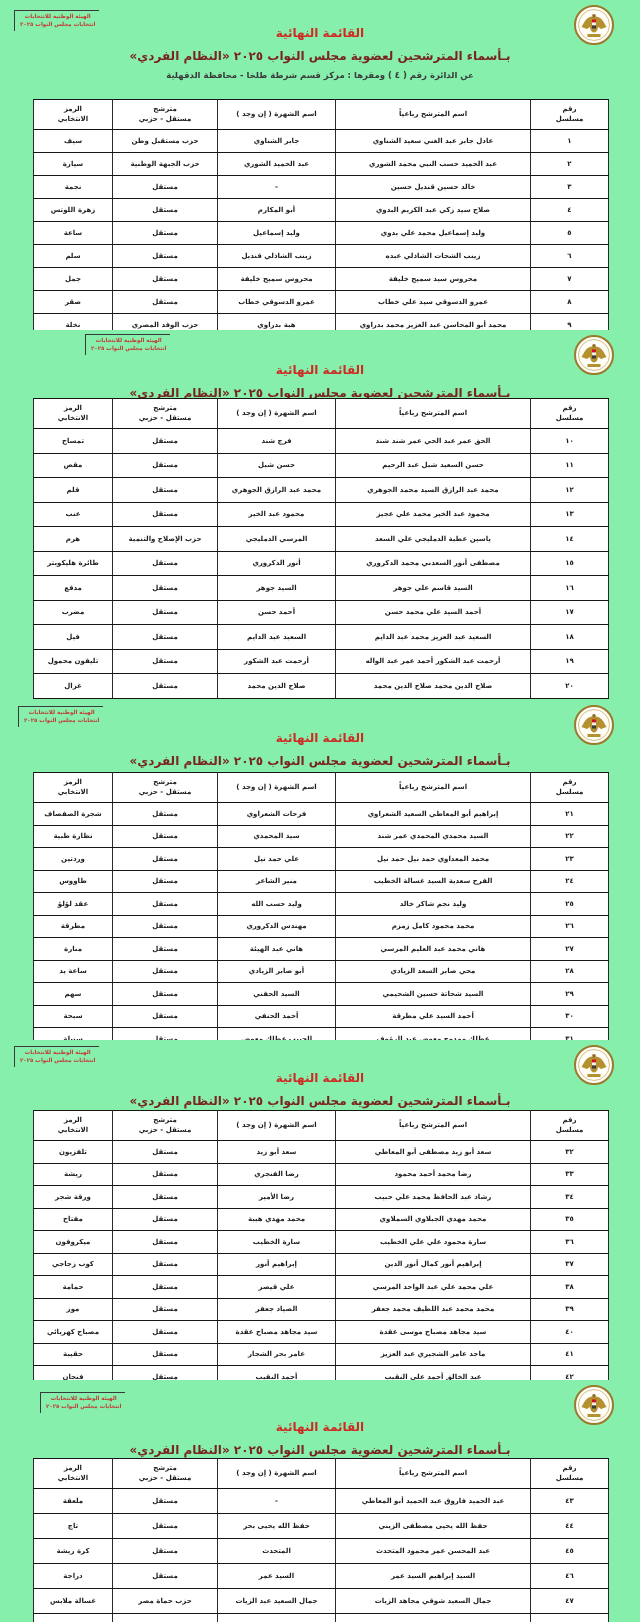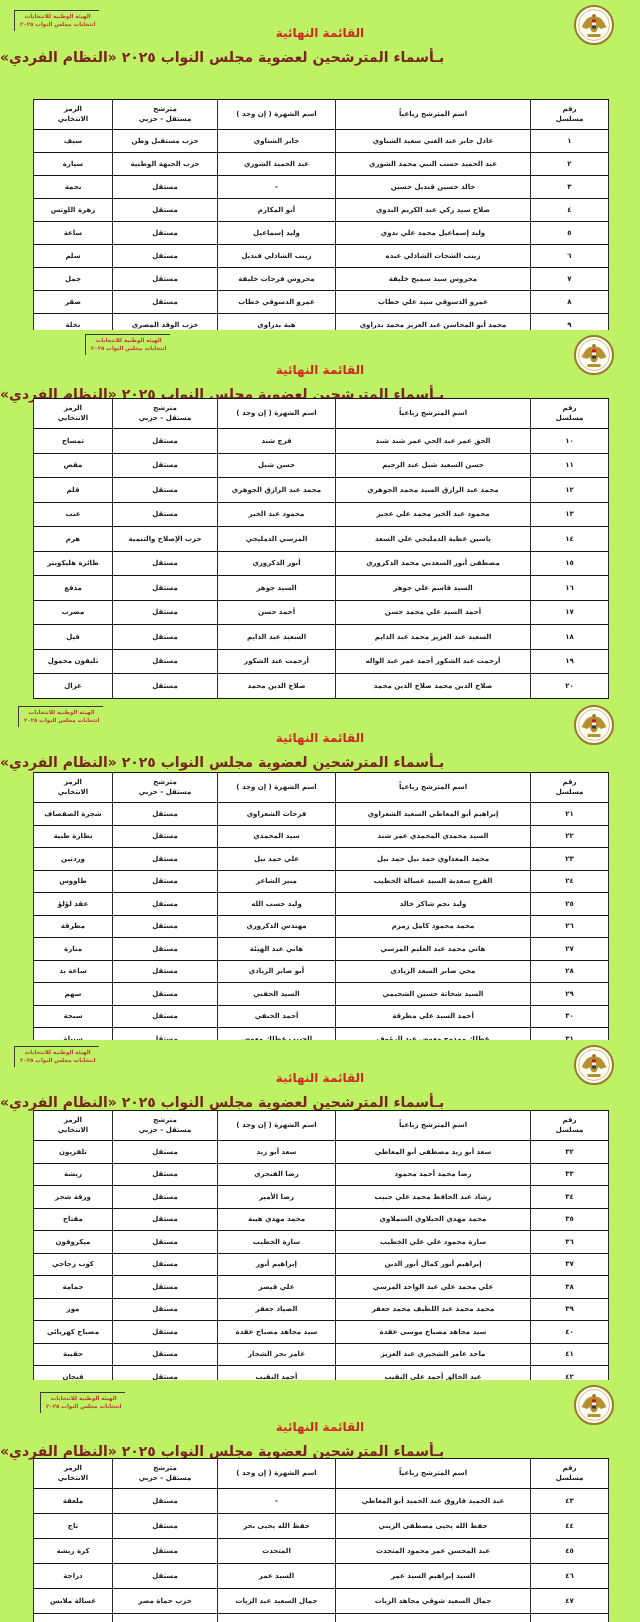--- a/index.html
+++ b/index.html
@@ -1,21 +1,21 @@
 <!DOCTYPE html>
 <html lang="ar"><head>
 <meta charset="utf-8">
 <style>
   html,body{margin:0;padding:0;}
   body{
     width:640px;height:1622px;overflow:hidden;background:#ffffff;
     font-family:"DejaVu Sans","Liberation Sans",sans-serif;
     position:relative;
   }
-  .page{position:relative;width:640px;background:#bef264;}
+  .page{position:relative;width:640px;background:#86efac;}
   .p1{height:330px;--rh:22px;--tbt:99px;--tt:26px;}
   .p2{height:370px;--rh:23.5px;--tbt:68px;--tt:33px;}
   .p3{height:340px;--rh:21.5px;--tbt:72px;--tt:31px;}
   .p4{height:340px;--rh:21.5px;--tbt:70px;--tt:31px;}
   .p5{height:242px;--rh:24px;--tbt:78px;--tt:40px;}
 
   .stamp{
     position:absolute;direction:rtl;color:#c23b36;font-size:5.5px;line-height:1.45;
     border-top:1.5px solid #3a3a3a;border-left:1.5px solid #3a3a3a;
     padding:2px 3px 2px 5px;max-width:100px;text-align:center;font-weight:bold;
@@ -26,22 +26,22 @@
   .p4 .stamp{left:14px;top:6px;}
   .p5 .stamp{left:40px;top:12px;}
 
   .emblem{position:absolute;right:26px;top:5px;width:40px;height:40px;}
 
   .title{
     margin:0;padding-top:var(--tt);text-align:center;
     color:#cf2b24;font-size:12px;font-weight:bold;direction:rtl;
   }
   .subtitle{
-    margin-top:9px;text-align:left;color:#7a2422;
-    font-size:14px;font-weight:bold;direction:rtl;
+    margin-top:9px;text-align:center;color:#7a2422;
+    font-size:12px;font-weight:bold;direction:rtl;
   }
   .district{
     margin-top:7px;text-align:center;color:#3a3a3a;
     font-size:8.5px;font-weight:bold;direction:rtl;
   }
 
   .tblwrap{position:absolute;left:33px;top:var(--tbt);width:575px;}
   table{
     border-collapse:collapse;table-layout:fixed;width:575px;direction:rtl;
     background:#fff;
@@ -57,20 +57,128 @@
   }
   td{height:var(--rh);font-weight:bold;}
   tr.light td{border-top:1px solid #6d28d9;}
   table{border:1.8px solid #111;}
 </style>
 </head>
 <body>
 
 <div id="doc">
     <div class="page p1">
+      <div class="stamp">
+        <div>الهيئة الوطنية للانتخابات</div>
+        <div>انتخابات مجلس النواب ٢٠٢٥</div>
+      </div>
+      <div class="emblem"><svg viewBox="0 0 40 40" width="40" height="40">
+          <circle cx="20" cy="20" r="19" fill="#fffdf7" stroke="#9a7b2d" stroke-width="2"></circle>
+          <circle cx="20" cy="20" r="15.5" fill="none" stroke="#c8b06a" stroke-width="0.8"></circle>
+          <path d="M7.5 22 Q13.5 9.5 20 12 Q26.5 9.5 32.5 22 L27 24 Q20 17.5 13 24 Z" fill="#b5902e"></path>
+          <ellipse cx="20" cy="20.5" rx="4.2" ry="7" fill="#b5902e"></ellipse>
+          <circle cx="20" cy="10.8" r="1.8" fill="#8d6e23"></circle>
+          <rect x="18" y="14.5" width="4" height="3" fill="#ce1126"></rect>
+          <rect x="18" y="17.5" width="4" height="3" fill="#f2f2f2"></rect>
+          <rect x="18" y="20.5" width="4" height="3" fill="#3b3b3b"></rect>
+          <rect x="13.5" y="29" width="13" height="3" fill="#b5902e"></rect>
+        </svg></div>
+      <div class="title">القائمة النهائية</div>
+      <div class="subtitle">بـأسماء المترشحين لعضوية مجلس النواب ٢٠٢٥ «النظام الفردي»</div>
+      <div class="district">عن الدائرة رقم ( ٤ ) ومقرها : مركز قسم شرطة طلخا - محافظة الدقهلية</div>
+      <div class="tblwrap">
+        <table>
+          <colgroup>
+            <col style="width: 78px;">
+            <col style="width: 195px;">
+            <col style="width: 118px;">
+            <col style="width: 105px;">
+            <col style="width: 79px;">
+          </colgroup>
+          <thead>
+            <tr>
+              <th>رقم
+مسلسل</th>
+              <th>اسم المترشح رباعياً</th>
+              <th>اسم الشهرة ( إن وجد )</th>
+              <th>مترشح
+مستقل - حزبي</th>
+              <th>الرمز
+الانتخابي</th>
+            </tr>
+          </thead>
+          <tbody>
+            <tr>
+              <td>١</td>
+              <td>عادل جابر عبد الغني سعيد الشناوي</td>
+              <td>جابر الشناوي</td>
+              <td>حزب مستقبل وطن</td>
+              <td>سيف</td>
+            </tr>
+            <tr>
+              <td>٢</td>
+              <td>عبد الحميد حسب النبي محمد الشوري</td>
+              <td>عبد الحميد الشوري</td>
+              <td>حزب الجبهة الوطنية</td>
+              <td>سيارة</td>
+            </tr>
+            <tr>
+              <td>٣</td>
+              <td>خالد حسين قنديل حسين</td>
+              <td>-</td>
+              <td>مستقل</td>
+              <td>نجمة</td>
+            </tr>
+            <tr>
+              <td>٤</td>
+              <td>صلاح سيد زكي عبد الكريم البدوي</td>
+              <td>أبو المكارم</td>
+              <td>مستقل</td>
+              <td>زهرة اللوتس</td>
+            </tr>
+            <tr class="light">
+              <td>٥</td>
+              <td>وليد إسماعيل محمد علي بدوي</td>
+              <td>وليد إسماعيل</td>
+              <td>مستقل</td>
+              <td>ساعة</td>
+            </tr>
+            <tr class="light">
+              <td>٦</td>
+              <td>زينب الشحات الشاذلي عبده</td>
+              <td>زينب الشاذلي قنديل</td>
+              <td>مستقل</td>
+              <td>سلم</td>
+            </tr>
+            <tr>
+              <td>٧</td>
+              <td>محروس سيد سميح خليفة</td>
+              <td>محروس سميح خليفة</td>
+              <td>مستقل</td>
+              <td>جمل</td>
+            </tr>
+            <tr>
+              <td>٨</td>
+              <td>عمرو الدسوقي سيد علي خطاب</td>
+              <td>عمرو الدسوقي خطاب</td>
+              <td>مستقل</td>
+              <td>صقر</td>
+            </tr>
+            <tr>
+              <td>٩</td>
+              <td>محمد أبو المحاسن عبد العزيز محمد بدراوي</td>
+              <td>هبة بدراوي</td>
+              <td>حزب الوفد المصري</td>
+              <td>نخلة</td>
+            </tr>
+          </tbody>
+        </table>
+      </div>
+    </div>
+    <div class="page p2">
       <div class="stamp">
         <div>الهيئة الوطنية للانتخابات</div>
         <div>انتخابات مجلس النواب ٢٠٢٥</div>
       </div>
       <div class="emblem"><svg viewBox="0 0 40 40" width="40" height="40">
           <circle cx="20" cy="20" r="19" fill="#fffdf7" stroke="#9a7b2d" stroke-width="2"></circle>
           <circle cx="20" cy="20" r="15.5" fill="none" stroke="#c8b06a" stroke-width="0.8"></circle>
           <path d="M7.5 22 Q13.5 9.5 20 12 Q26.5 9.5 32.5 22 L27 24 Q20 17.5 13 24 Z" fill="#b5902e"></path>
           <ellipse cx="20" cy="20.5" rx="4.2" ry="7" fill="#b5902e"></ellipse>
           <circle cx="20" cy="10.8" r="1.8" fill="#8d6e23"></circle>
@@ -97,87 +205,101 @@
               <th>اسم المترشح رباعياً</th>
               <th>اسم الشهرة ( إن وجد )</th>
               <th>مترشح
 مستقل - حزبي</th>
               <th>الرمز
 الانتخابي</th>
             </tr>
           </thead>
           <tbody>
             <tr>
-              <td>١</td>
-              <td>عادل جابر عبد الغني سعيد الشناوي</td>
-              <td>جابر الشناوي</td>
-              <td>حزب مستقبل وطن</td>
-              <td>سيف</td>
-            </tr>
-            <tr>
-              <td>٢</td>
-              <td>عبد الحميد حسب النبي محمد الشوري</td>
-              <td>عبد الحميد الشوري</td>
-              <td>حزب الجبهة الوطنية</td>
-              <td>سيارة</td>
-            </tr>
-            <tr>
-              <td>٣</td>
-              <td>خالد حسين قنديل حسين</td>
-              <td>-</td>
-              <td>مستقل</td>
-              <td>نجمة</td>
-            </tr>
-            <tr>
-              <td>٤</td>
-              <td>صلاح سيد زكي عبد الكريم البدوي</td>
-              <td>أبو المكارم</td>
-              <td>مستقل</td>
-              <td>زهرة اللوتس</td>
+              <td>١٠</td>
+              <td>الحق عمر عبد الحي عمر شند شند</td>
+              <td>فرج شند</td>
+              <td>مستقل</td>
+              <td>تمساح</td>
+            </tr>
+            <tr>
+              <td>١١</td>
+              <td>حسن السعيد شبل عبد الرحيم</td>
+              <td>حسن شبل</td>
+              <td>مستقل</td>
+              <td>مقص</td>
+            </tr>
+            <tr>
+              <td>١٢</td>
+              <td>محمد عبد الرازق السيد محمد الجوهري</td>
+              <td>محمد عبد الرازق الجوهري</td>
+              <td>مستقل</td>
+              <td>قلم</td>
+            </tr>
+            <tr>
+              <td>١٣</td>
+              <td>محمود عبد الخير محمد علي عجيز</td>
+              <td>محمود عبد الخير</td>
+              <td>مستقل</td>
+              <td>عنب</td>
+            </tr>
+            <tr>
+              <td>١٤</td>
+              <td>ياسين عطية الدمليجي علي السعد</td>
+              <td>المرسي الدمليجي</td>
+              <td>حزب الإصلاح والتنمية</td>
+              <td>هرم</td>
+            </tr>
+            <tr>
+              <td>١٥</td>
+              <td>مصطفى أنور السعدني محمد الدكروري</td>
+              <td>أنور الدكروري</td>
+              <td>مستقل</td>
+              <td>طائرة هليكوبتر</td>
             </tr>
             <tr class="light">
-              <td>٥</td>
-              <td>وليد إسماعيل محمد علي بدوي</td>
-              <td>وليد إسماعيل</td>
-              <td>مستقل</td>
-              <td>ساعة</td>
-            </tr>
-            <tr class="light">
-              <td>٦</td>
-              <td>زينب الشحات الشاذلي عبده</td>
-              <td>زينب الشاذلي قنديل</td>
-              <td>مستقل</td>
-              <td>سلم</td>
-            </tr>
-            <tr>
-              <td>٧</td>
-              <td>محروس سيد سميح خليفة</td>
-              <td>محروس فرحات خليفة</td>
-              <td>مستقل</td>
-              <td>جمل</td>
-            </tr>
-            <tr>
-              <td>٨</td>
-              <td>عمرو الدسوقي سيد علي خطاب</td>
-              <td>عمرو الدسوقي خطاب</td>
-              <td>مستقل</td>
-              <td>صقر</td>
-            </tr>
-            <tr>
-              <td>٩</td>
-              <td>محمد أبو المحاسن عبد العزيز محمد بدراوي</td>
-              <td>هبة بدراوي</td>
-              <td>حزب الوفد المصري</td>
-              <td>نخلة</td>
+              <td>١٦</td>
+              <td>السيد قاسم علي جوهر</td>
+              <td>السيد جوهر</td>
+              <td>مستقل</td>
+              <td>مدفع</td>
+            </tr>
+            <tr>
+              <td>١٧</td>
+              <td>أحمد السيد علي محمد حسن</td>
+              <td>أحمد حسن</td>
+              <td>مستقل</td>
+              <td>مضرب</td>
+            </tr>
+            <tr>
+              <td>١٨</td>
+              <td>السعيد عبد العزيز محمد عبد الدايم</td>
+              <td>السعيد عبد الدايم</td>
+              <td>مستقل</td>
+              <td>فيل</td>
+            </tr>
+            <tr>
+              <td>١٩</td>
+              <td>أرحمت عبد الشكور أحمد عمر عبد الواله</td>
+              <td>أرحمت عبد الشكور</td>
+              <td>مستقل</td>
+              <td>تليفون محمول</td>
+            </tr>
+            <tr>
+              <td>٢٠</td>
+              <td>صلاح الدين محمد صلاح الدين محمد</td>
+              <td>صلاح الدين محمد</td>
+              <td>مستقل</td>
+              <td>غزال</td>
             </tr>
           </tbody>
         </table>
       </div>
     </div>
-    <div class="page p2">
+    <div class="page p3">
       <div class="stamp">
         <div>الهيئة الوطنية للانتخابات</div>
         <div>انتخابات مجلس النواب ٢٠٢٥</div>
       </div>
       <div class="emblem"><svg viewBox="0 0 40 40" width="40" height="40">
           <circle cx="20" cy="20" r="19" fill="#fffdf7" stroke="#9a7b2d" stroke-width="2"></circle>
           <circle cx="20" cy="20" r="15.5" fill="none" stroke="#c8b06a" stroke-width="0.8"></circle>
           <path d="M7.5 22 Q13.5 9.5 20 12 Q26.5 9.5 32.5 22 L27 24 Q20 17.5 13 24 Z" fill="#b5902e"></path>
           <ellipse cx="20" cy="20.5" rx="4.2" ry="7" fill="#b5902e"></ellipse>
           <circle cx="20" cy="10.8" r="1.8" fill="#8d6e23"></circle>
@@ -204,101 +326,101 @@
               <th>اسم المترشح رباعياً</th>
               <th>اسم الشهرة ( إن وجد )</th>
               <th>مترشح
 مستقل - حزبي</th>
               <th>الرمز
 الانتخابي</th>
             </tr>
           </thead>
           <tbody>
             <tr>
-              <td>١٠</td>
-              <td>الحق عمر عبد الحي عمر شند شند</td>
-              <td>فرج شند</td>
-              <td>مستقل</td>
-              <td>تمساح</td>
-            </tr>
-            <tr>
-              <td>١١</td>
-              <td>حسن السعيد شبل عبد الرحيم</td>
-              <td>حسن شبل</td>
-              <td>مستقل</td>
-              <td>مقص</td>
-            </tr>
-            <tr>
-              <td>١٢</td>
-              <td>محمد عبد الرازق السيد محمد الجوهري</td>
-              <td>محمد عبد الرازق الجوهري</td>
-              <td>مستقل</td>
-              <td>قلم</td>
-            </tr>
-            <tr>
-              <td>١٣</td>
-              <td>محمود عبد الخير محمد علي عجيز</td>
-              <td>محمود عبد الخير</td>
-              <td>مستقل</td>
-              <td>عنب</td>
-            </tr>
-            <tr>
-              <td>١٤</td>
-              <td>ياسين عطية الدمليجي علي السعد</td>
-              <td>المرسي الدمليجي</td>
-              <td>حزب الإصلاح والتنمية</td>
-              <td>هرم</td>
-            </tr>
-            <tr>
-              <td>١٥</td>
-              <td>مصطفى أنور السعدني محمد الدكروري</td>
-              <td>أنور الدكروري</td>
-              <td>مستقل</td>
-              <td>طائرة هليكوبتر</td>
+              <td>٢١</td>
+              <td>إبراهيم أبو المعاطي السعيد الشعراوي</td>
+              <td>فرحات الشعراوي</td>
+              <td>مستقل</td>
+              <td>شجرة الصفصاف</td>
+            </tr>
+            <tr>
+              <td>٢٢</td>
+              <td>السيد محمدي المحمدي عمر شند</td>
+              <td>سيد المحمدي</td>
+              <td>مستقل</td>
+              <td>نظارة طبية</td>
+            </tr>
+            <tr>
+              <td>٢٣</td>
+              <td>محمد المعداوي حمد نيل حمد نيل</td>
+              <td>علي حمد نيل</td>
+              <td>مستقل</td>
+              <td>وردتين</td>
+            </tr>
+            <tr>
+              <td>٢٤</td>
+              <td>الفرح سعدية السيد غسالة الخطيب</td>
+              <td>منير الشاعر</td>
+              <td>مستقل</td>
+              <td>طاووس</td>
+            </tr>
+            <tr>
+              <td>٢٥</td>
+              <td>وليد نجم شاكر خالد</td>
+              <td>وليد حسب الله</td>
+              <td>مستقل</td>
+              <td>عقد لؤلؤ</td>
+            </tr>
+            <tr>
+              <td>٢٦</td>
+              <td>محمد محمود كامل زمزم</td>
+              <td>مهندس الدكروري</td>
+              <td>مستقل</td>
+              <td>مطرقة</td>
             </tr>
             <tr class="light">
-              <td>١٦</td>
-              <td>السيد قاسم علي جوهر</td>
-              <td>السيد جوهر</td>
-              <td>مستقل</td>
-              <td>مدفع</td>
-            </tr>
-            <tr>
-              <td>١٧</td>
-              <td>أحمد السيد علي محمد حسن</td>
-              <td>أحمد حسن</td>
-              <td>مستقل</td>
-              <td>مضرب</td>
-            </tr>
-            <tr>
-              <td>١٨</td>
-              <td>السعيد عبد العزيز محمد عبد الدايم</td>
-              <td>السعيد عبد الدايم</td>
-              <td>مستقل</td>
-              <td>فيل</td>
-            </tr>
-            <tr>
-              <td>١٩</td>
-              <td>أرحمت عبد الشكور أحمد عمر عبد الواله</td>
-              <td>أرحمت عبد الشكور</td>
-              <td>مستقل</td>
-              <td>تليفون محمول</td>
-            </tr>
-            <tr>
-              <td>٢٠</td>
-              <td>صلاح الدين محمد صلاح الدين محمد</td>
-              <td>صلاح الدين محمد</td>
-              <td>مستقل</td>
-              <td>غزال</td>
+              <td>٢٧</td>
+              <td>هاني محمد عبد العليم المرسي</td>
+              <td>هاني عبد الهيئة</td>
+              <td>مستقل</td>
+              <td>منارة</td>
+            </tr>
+            <tr>
+              <td>٢٨</td>
+              <td>محي صابر السعد الزيادي</td>
+              <td>أبو صابر الزيادي</td>
+              <td>مستقل</td>
+              <td>ساعة يد</td>
+            </tr>
+            <tr>
+              <td>٢٩</td>
+              <td>السيد شحاتة حسين الشحيمي</td>
+              <td>السيد الحفني</td>
+              <td>مستقل</td>
+              <td>سهم</td>
+            </tr>
+            <tr>
+              <td>٣٠</td>
+              <td>أحمد السيد علي مطرقة</td>
+              <td>أحمد الحنفي</td>
+              <td>مستقل</td>
+              <td>سبحة</td>
+            </tr>
+            <tr>
+              <td>٣١</td>
+              <td>عطلك ممدوح معوض عبد الرؤوف</td>
+              <td>الحبيب عطلك معوض</td>
+              <td>مستقل</td>
+              <td>سنبلة</td>
             </tr>
           </tbody>
         </table>
       </div>
     </div>
-    <div class="page p3">
+    <div class="page p4">
       <div class="stamp">
         <div>الهيئة الوطنية للانتخابات</div>
         <div>انتخابات مجلس النواب ٢٠٢٥</div>
       </div>
       <div class="emblem"><svg viewBox="0 0 40 40" width="40" height="40">
           <circle cx="20" cy="20" r="19" fill="#fffdf7" stroke="#9a7b2d" stroke-width="2"></circle>
           <circle cx="20" cy="20" r="15.5" fill="none" stroke="#c8b06a" stroke-width="0.8"></circle>
           <path d="M7.5 22 Q13.5 9.5 20 12 Q26.5 9.5 32.5 22 L27 24 Q20 17.5 13 24 Z" fill="#b5902e"></path>
           <ellipse cx="20" cy="20.5" rx="4.2" ry="7" fill="#b5902e"></ellipse>
           <circle cx="20" cy="10.8" r="1.8" fill="#8d6e23"></circle>
@@ -325,101 +447,101 @@
               <th>اسم المترشح رباعياً</th>
               <th>اسم الشهرة ( إن وجد )</th>
               <th>مترشح
 مستقل - حزبي</th>
               <th>الرمز
 الانتخابي</th>
             </tr>
           </thead>
           <tbody>
             <tr>
-              <td>٢١</td>
-              <td>إبراهيم أبو المعاطي السعيد الشعراوي</td>
-              <td>فرحات الشعراوي</td>
-              <td>مستقل</td>
-              <td>شجرة الصفصاف</td>
-            </tr>
-            <tr>
-              <td>٢٢</td>
-              <td>السيد محمدي المحمدي عمر شند</td>
-              <td>سيد المحمدي</td>
-              <td>مستقل</td>
-              <td>نظارة طبية</td>
-            </tr>
-            <tr>
-              <td>٢٣</td>
-              <td>محمد المعداوي حمد نيل حمد نيل</td>
-              <td>علي حمد نيل</td>
-              <td>مستقل</td>
-              <td>وردتين</td>
-            </tr>
-            <tr>
-              <td>٢٤</td>
-              <td>الفرح سعدية السيد غسالة الخطيب</td>
-              <td>منير الشاعر</td>
-              <td>مستقل</td>
-              <td>طاووس</td>
-            </tr>
-            <tr>
-              <td>٢٥</td>
-              <td>وليد نجم شاكر خالد</td>
-              <td>وليد حسب الله</td>
-              <td>مستقل</td>
-              <td>عقد لؤلؤ</td>
-            </tr>
-            <tr>
-              <td>٢٦</td>
-              <td>محمد محمود كامل زمزم</td>
-              <td>مهندس الدكروري</td>
-              <td>مستقل</td>
-              <td>مطرقة</td>
+              <td>٣٢</td>
+              <td>سعد أبو زيد مصطفى أبو المعاطي</td>
+              <td>سعد أبو زيد</td>
+              <td>مستقل</td>
+              <td>تلفزيون</td>
+            </tr>
+            <tr>
+              <td>٣٣</td>
+              <td>رضا محمد أحمد محمود</td>
+              <td>رضا الفنجري</td>
+              <td>مستقل</td>
+              <td>ريشة</td>
+            </tr>
+            <tr>
+              <td>٣٤</td>
+              <td>رشاد عبد الحافظ محمد علي حبيب</td>
+              <td>رضا الأمير</td>
+              <td>مستقل</td>
+              <td>ورقة شجر</td>
+            </tr>
+            <tr>
+              <td>٣٥</td>
+              <td>محمد مهدي الجبلاوي السملاوي</td>
+              <td>محمد مهدي هيبة</td>
+              <td>مستقل</td>
+              <td>مفتاح</td>
+            </tr>
+            <tr>
+              <td>٣٦</td>
+              <td>سارة محمود علي علي الخطيب</td>
+              <td>سارة الخطيب</td>
+              <td>مستقل</td>
+              <td>ميكروفون</td>
+            </tr>
+            <tr>
+              <td>٣٧</td>
+              <td>إبراهيم أنور كمال أنور الدين</td>
+              <td>إبراهيم أنور</td>
+              <td>مستقل</td>
+              <td>كوب زجاجي</td>
             </tr>
             <tr class="light">
-              <td>٢٧</td>
-              <td>هاني محمد عبد العليم المرسي</td>
-              <td>هاني عبد الهيئة</td>
-              <td>مستقل</td>
-              <td>منارة</td>
-            </tr>
-            <tr>
-              <td>٢٨</td>
-              <td>محي صابر السعد الزيادي</td>
-              <td>أبو صابر الزيادي</td>
-              <td>مستقل</td>
-              <td>ساعة يد</td>
-            </tr>
-            <tr>
-              <td>٢٩</td>
-              <td>السيد شحاتة حسين الشحيمي</td>
-              <td>السيد الحفني</td>
-              <td>مستقل</td>
-              <td>سهم</td>
-            </tr>
-            <tr>
-              <td>٣٠</td>
-              <td>أحمد السيد علي مطرقة</td>
-              <td>أحمد الحنفي</td>
-              <td>مستقل</td>
-              <td>سبحة</td>
-            </tr>
-            <tr>
-              <td>٣١</td>
-              <td>عطلك ممدوح معوض عبد الرؤوف</td>
-              <td>الحبيب عطلك معوض</td>
-              <td>مستقل</td>
-              <td>سنبلة</td>
+              <td>٣٨</td>
+              <td>علي محمد علي عبد الواحد المرسي</td>
+              <td>علي قيصر</td>
+              <td>مستقل</td>
+              <td>حمامة</td>
+            </tr>
+            <tr class="light">
+              <td>٣٩</td>
+              <td>محمد محمد عبد اللطيف محمد جعفر</td>
+              <td>الصياد جعفر</td>
+              <td>مستقل</td>
+              <td>موز</td>
+            </tr>
+            <tr>
+              <td>٤٠</td>
+              <td>سيد مجاهد مصباح موسى عقدة</td>
+              <td>سيد مجاهد مصباح عقدة</td>
+              <td>مستقل</td>
+              <td>مصباح كهربائي</td>
+            </tr>
+            <tr>
+              <td>٤١</td>
+              <td>ماجد عامر الشجيري عبد العزيز</td>
+              <td>عامر بحر الشجار</td>
+              <td>مستقل</td>
+              <td>حقيبة</td>
+            </tr>
+            <tr>
+              <td>٤٢</td>
+              <td>عبد الخالق أحمد علي النقيب</td>
+              <td>أحمد النقيب</td>
+              <td>مستقل</td>
+              <td>فنجان</td>
             </tr>
           </tbody>
         </table>
       </div>
     </div>
-    <div class="page p4">
+    <div class="page p5">
       <div class="stamp">
         <div>الهيئة الوطنية للانتخابات</div>
         <div>انتخابات مجلس النواب ٢٠٢٥</div>
       </div>
       <div class="emblem"><svg viewBox="0 0 40 40" width="40" height="40">
           <circle cx="20" cy="20" r="19" fill="#fffdf7" stroke="#9a7b2d" stroke-width="2"></circle>
           <circle cx="20" cy="20" r="15.5" fill="none" stroke="#c8b06a" stroke-width="0.8"></circle>
           <path d="M7.5 22 Q13.5 9.5 20 12 Q26.5 9.5 32.5 22 L27 24 Q20 17.5 13 24 Z" fill="#b5902e"></path>
           <ellipse cx="20" cy="20.5" rx="4.2" ry="7" fill="#b5902e"></ellipse>
           <circle cx="20" cy="10.8" r="1.8" fill="#8d6e23"></circle>
@@ -446,141 +568,20 @@
               <th>اسم المترشح رباعياً</th>
               <th>اسم الشهرة ( إن وجد )</th>
               <th>مترشح
 مستقل - حزبي</th>
               <th>الرمز
 الانتخابي</th>
             </tr>
           </thead>
           <tbody>
             <tr>
-              <td>٣٢</td>
-              <td>سعد أبو زيد مصطفى أبو المعاطي</td>
-              <td>سعد أبو زيد</td>
-              <td>مستقل</td>
-              <td>تلفزيون</td>
-            </tr>
-            <tr>
-              <td>٣٣</td>
-              <td>رضا محمد أحمد محمود</td>
-              <td>رضا الفنجري</td>
-              <td>مستقل</td>
-              <td>ريشة</td>
-            </tr>
-            <tr>
-              <td>٣٤</td>
-              <td>رشاد عبد الحافظ محمد علي حبيب</td>
-              <td>رضا الأمير</td>
-              <td>مستقل</td>
-              <td>ورقة شجر</td>
-            </tr>
-            <tr>
-              <td>٣٥</td>
-              <td>محمد مهدي الجبلاوي السملاوي</td>
-              <td>محمد مهدي هيبة</td>
-              <td>مستقل</td>
-              <td>مفتاح</td>
-            </tr>
-            <tr>
-              <td>٣٦</td>
-              <td>سارة محمود علي علي الخطيب</td>
-              <td>سارة الخطيب</td>
-              <td>مستقل</td>
-              <td>ميكروفون</td>
-            </tr>
-            <tr>
-              <td>٣٧</td>
-              <td>إبراهيم أنور كمال أنور الدين</td>
-              <td>إبراهيم أنور</td>
-              <td>مستقل</td>
-              <td>كوب زجاجي</td>
-            </tr>
-            <tr class="light">
-              <td>٣٨</td>
-              <td>علي محمد علي عبد الواحد المرسي</td>
-              <td>علي قيصر</td>
-              <td>مستقل</td>
-              <td>حمامة</td>
-            </tr>
-            <tr class="light">
-              <td>٣٩</td>
-              <td>محمد محمد عبد اللطيف محمد جعفر</td>
-              <td>الصياد جعفر</td>
-              <td>مستقل</td>
-              <td>موز</td>
-            </tr>
-            <tr>
-              <td>٤٠</td>
-              <td>سيد مجاهد مصباح موسى عقدة</td>
-              <td>سيد مجاهد مصباح عقدة</td>
-              <td>مستقل</td>
-              <td>مصباح كهربائي</td>
-            </tr>
-            <tr>
-              <td>٤١</td>
-              <td>ماجد عامر الشجيري عبد العزيز</td>
-              <td>عامر بحر الشجار</td>
-              <td>مستقل</td>
-              <td>حقيبة</td>
-            </tr>
-            <tr>
-              <td>٤٢</td>
-              <td>عبد الخالق أحمد علي النقيب</td>
-              <td>أحمد النقيب</td>
-              <td>مستقل</td>
-              <td>فنجان</td>
-            </tr>
-          </tbody>
-        </table>
-      </div>
-    </div>
-    <div class="page p5">
-      <div class="stamp">
-        <div>الهيئة الوطنية للانتخابات</div>
-        <div>انتخابات مجلس النواب ٢٠٢٥</div>
-      </div>
-      <div class="emblem"><svg viewBox="0 0 40 40" width="40" height="40">
-          <circle cx="20" cy="20" r="19" fill="#fffdf7" stroke="#9a7b2d" stroke-width="2"></circle>
-          <circle cx="20" cy="20" r="15.5" fill="none" stroke="#c8b06a" stroke-width="0.8"></circle>
-          <path d="M7.5 22 Q13.5 9.5 20 12 Q26.5 9.5 32.5 22 L27 24 Q20 17.5 13 24 Z" fill="#b5902e"></path>
-          <ellipse cx="20" cy="20.5" rx="4.2" ry="7" fill="#b5902e"></ellipse>
-          <circle cx="20" cy="10.8" r="1.8" fill="#8d6e23"></circle>
-          <rect x="18" y="14.5" width="4" height="3" fill="#ce1126"></rect>
-          <rect x="18" y="17.5" width="4" height="3" fill="#f2f2f2"></rect>
-          <rect x="18" y="20.5" width="4" height="3" fill="#3b3b3b"></rect>
-          <rect x="13.5" y="29" width="13" height="3" fill="#b5902e"></rect>
-        </svg></div>
-      <div class="title">القائمة النهائية</div>
-      <div class="subtitle">بـأسماء المترشحين لعضوية مجلس النواب ٢٠٢٥ «النظام الفردي»</div>
-      <div class="tblwrap">
-        <table>
-          <colgroup>
-            <col style="width: 78px;">
-            <col style="width: 195px;">
-            <col style="width: 118px;">
-            <col style="width: 105px;">
-            <col style="width: 79px;">
-          </colgroup>
-          <thead>
-            <tr>
-              <th>رقم
-مسلسل</th>
-              <th>اسم المترشح رباعياً</th>
-              <th>اسم الشهرة ( إن وجد )</th>
-              <th>مترشح
-مستقل - حزبي</th>
-              <th>الرمز
-الانتخابي</th>
-            </tr>
-          </thead>
-          <tbody>
-            <tr>
               <td>٤٣</td>
               <td>عبد الحميد فاروق عبد الحميد أبو المعاطي</td>
               <td>-</td>
               <td>مستقل</td>
               <td>ملعقة</td>
             </tr>
             <tr>
               <td>٤٤</td>
               <td>حفظ الله يحيى مصطفى الزيني</td>
               <td>حفظ الله يحيى بحر</td>

